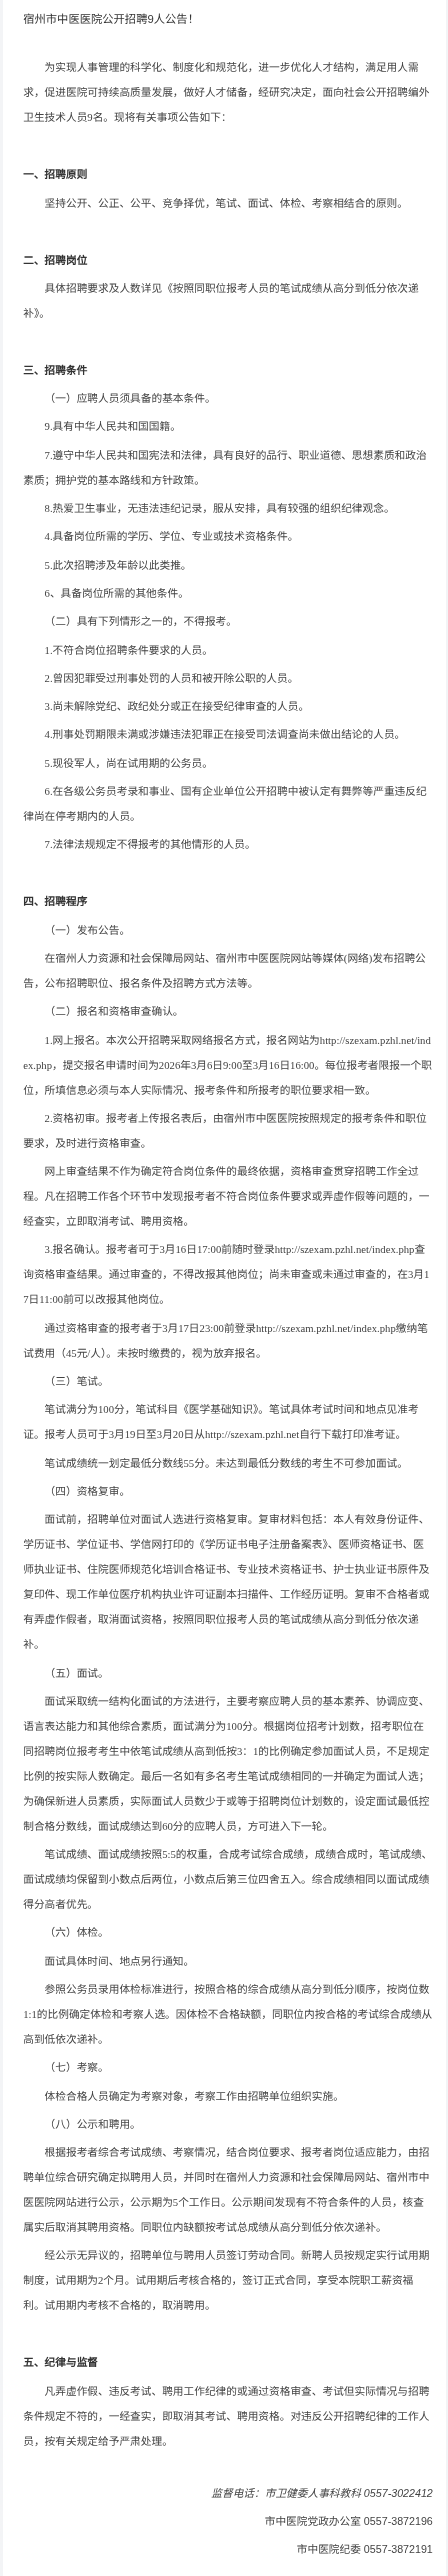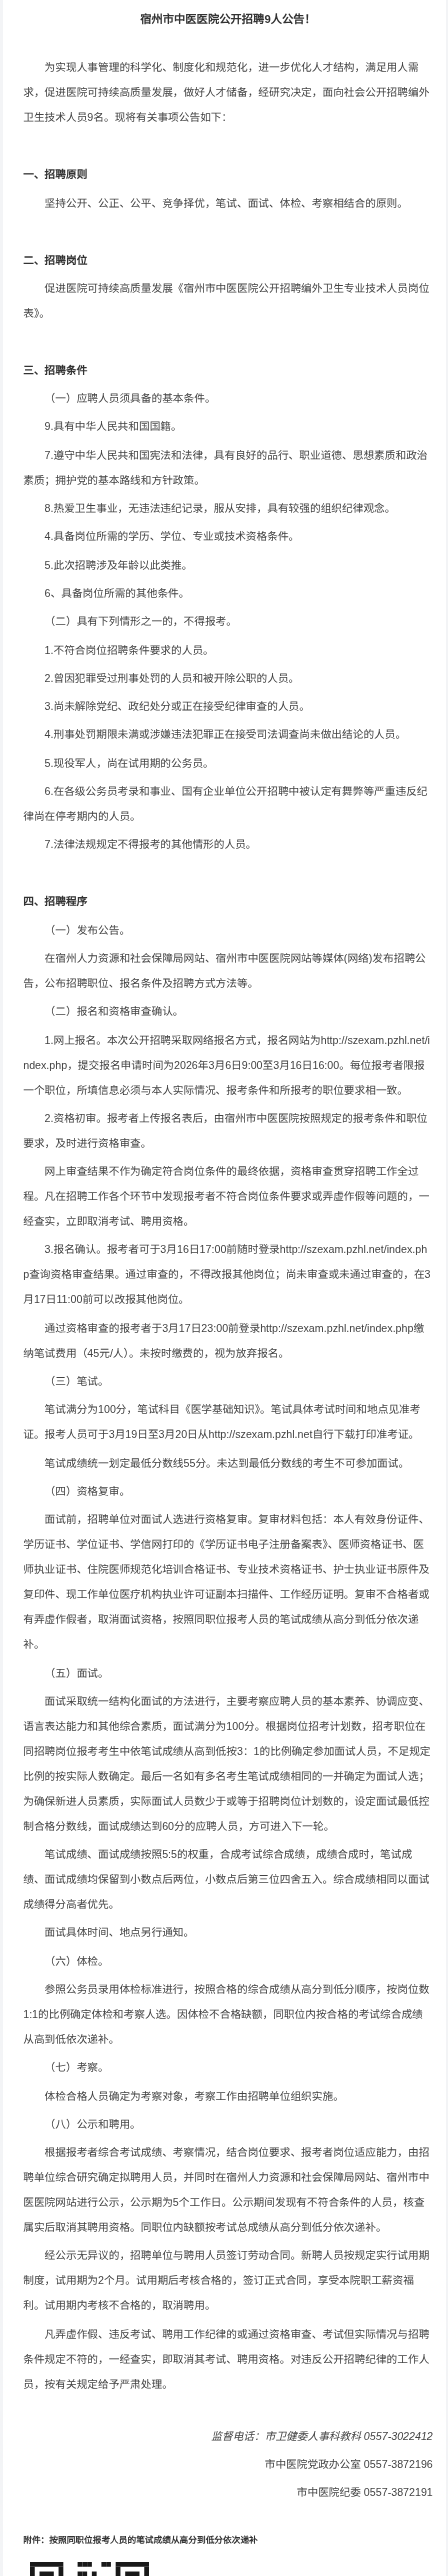--- a/index.html
+++ b/index.html
@@ -21,33 +21,33 @@
     width: 443px;
     min-height: 2576px;
     margin: 0 auto;
     background: #ffffff;
     padding: 7.3px 12.7px 27px 20.7px;
   }
   .title {
     margin: 0 0 23px 0;
     font-size: 11.3px;
     line-height: 25px;
-    font-weight: bold;
+    font-weight: normal;
     color: #333333;
-    text-align: center;
+    text-align: left;
   }
   .doc { }
   .blk {
     margin: 3.3px 0;
     font-size: 10.7px;
     line-height: 25px;
     color: #434343;
     word-break: break-all;
   }
-  .blk.p { text-indent: 2em; }
+  .blk.p { text-indent: 2em; font-family: Liberation Serif, serif; }
   .blk.h {
     font-weight: bold;
     color: #333333;
     text-indent: 0;
     margin-top: 32px;
   }
   .blk.right {
     text-align: right;
     text-indent: 0;
   }
@@ -91,21 +91,21 @@
 
 <div class="page">
   <div class="card">
     <h1 class="title">宿州市中医医院公开招聘9人公告！</h1>
 
     <div id="doc" class="doc">
         <p class="blk p">为实现人事管理的科学化、制度化和规范化，进一步优化人才结构，满足用人需求，促进医院可持续高质量发展，做好人才储备，经研究决定，面向社会公开招聘编外卫生技术人员9名。现将有关事项公告如下：</p>
         <h2 class="blk h">一、招聘原则</h2>
         <p class="blk p">坚持公开、公正、公平、竞争择优，笔试、面试、体检、考察相结合的原则。</p>
         <h2 class="blk h">二、招聘岗位</h2>
-        <p class="blk p">促进医院可持续高质量发展《宿州市中医医院公开招聘编外卫生专业技术人员岗位表》。</p>
+        <p class="blk p">具体招聘要求及人数详见《按照同职位报考人员的笔试成绩从高分到低分依次递补》。</p>
         <h2 class="blk h">三、招聘条件</h2>
         <p class="blk p">（一）应聘人员须具备的基本条件。</p>
         <p class="blk p">9.具有中华人民共和国国籍。</p>
         <p class="blk p">7.遵守中华人民共和国宪法和法律，具有良好的品行、职业道德、思想素质和政治素质；拥护党的基本路线和方针政策。</p>
         <p class="blk p">8.热爱卫生事业，无违法违纪记录，服从安排，具有较强的组织纪律观念。</p>
         <p class="blk p">4.具备岗位所需的学历、学位、专业或技术资格条件。</p>
         <p class="blk p">5.此次招聘涉及年龄以此类推。</p>
         <p class="blk p">6、具备岗位所需的其他条件。</p>
         <p class="blk p">（二）具有下列情形之一的，不得报考。</p>
         <p class="blk p">1.不符合岗位招聘条件要求的人员。</p>
@@ -125,28 +125,29 @@
         <p class="blk p">3.报名确认。报考者可于3月16日17:00前随时登录http://szexam.pzhl.net/index.php查询资格审查结果。通过审查的，不得改报其他岗位；尚未审查或未通过审查的，在3月17日11:00前可以改报其他岗位。</p>
         <p class="blk p">通过资格审查的报考者于3月17日23:00前登录http://szexam.pzhl.net/index.php缴纳笔试费用（45元/人）。未按时缴费的，视为放弃报名。</p>
         <p class="blk p">（三）笔试。</p>
         <p class="blk p">笔试满分为100分，笔试科目《医学基础知识》。笔试具体考试时间和地点见准考证。报考人员可于3月19日至3月20日从http://szexam.pzhl.net自行下载打印准考证。</p>
         <p class="blk p">笔试成绩统一划定最低分数线55分。未达到最低分数线的考生不可参加面试。</p>
         <p class="blk p">（四）资格复审。</p>
         <p class="blk p">面试前，招聘单位对面试人选进行资格复审。复审材料包括：本人有效身份证件、学历证书、学位证书、学信网打印的《学历证书电子注册备案表》、医师资格证书、医师执业证书、住院医师规范化培训合格证书、专业技术资格证书、护士执业证书原件及复印件、现工作单位医疗机构执业许可证副本扫描件、工作经历证明。复审不合格者或有弄虚作假者，取消面试资格，按照同职位报考人员的笔试成绩从高分到低分依次递补。</p>
         <p class="blk p">（五）面试。</p>
         <p class="blk p">面试采取统一结构化面试的方法进行，主要考察应聘人员的基本素养、协调应变、语言表达能力和其他综合素质，面试满分为100分。根据岗位招考计划数，招考职位在同招聘岗位报考考生中依笔试成绩从高到低按3：1的比例确定参加面试人员，不足规定比例的按实际人数确定。最后一名如有多名考生笔试成绩相同的一并确定为面试人选；为确保新进人员素质，实际面试人员数少于或等于招聘岗位计划数的，设定面试最低控制合格分数线，面试成绩达到60分的应聘人员，方可进入下一轮。</p>
         <p class="blk p">笔试成绩、面试成绩按照5:5的权重，合成考试综合成绩，成绩合成时，笔试成绩、面试成绩均保留到小数点后两位，小数点后第三位四舍五入。综合成绩相同以面试成绩得分高者优先。</p>
+        <p class="blk p">（六）体检。</p>
         <p class="blk p">面试具体时间、地点另行通知。</p>
-        <p class="blk p">（六）体检。</p>
         <p class="blk p">参照公务员录用体检标准进行，按照合格的综合成绩从高分到低分顺序，按岗位数1:1的比例确定体检和考察人选。因体检不合格缺额，同职位内按合格的考试综合成绩从高到低依次递补。</p>
         <p class="blk p">（七）考察。</p>
         <p class="blk p">体检合格人员确定为考察对象，考察工作由招聘单位组织实施。</p>
         <p class="blk p">（八）公示和聘用。</p>
         <p class="blk p">根据报考者综合考试成绩、考察情况，结合岗位要求、报考者岗位适应能力，由招聘单位综合研究确定拟聘用人员，并同时在宿州人力资源和社会保障局网站、宿州市中医医院网站进行公示，公示期为5个工作日。公示期间发现有不符合条件的人员，核查属实后取消其聘用资格。同职位内缺额按考试总成绩从高分到低分依次递补。</p>
         <p class="blk p">经公示无异议的，招聘单位与聘用人员签订劳动合同。新聘人员按规定实行试用期制度，试用期为2个月。试用期后考核合格的，签订正式合同，享受本院职工薪资福利。试用期内考核不合格的，取消聘用。</p>
+        <h2 class="blk h">五、纪律与监督</h2>
         <p class="blk p">凡弄虚作假、违反考试、聘用工作纪律的或通过资格审查、考试但实际情况与招聘条件规定不符的，一经查实，即取消其考试、聘用资格。对违反公开招聘纪律的工作人员，按有关规定给予严肃处理。</p>
         <p class="blk right">监督电话：市卫健委人事科教科 0557-3022412</p>
         <p class="blk right">市中医院党政办公室 0557-3872196</p>
         <p class="blk right">市中医院纪委 0557-3872191</p>
         <h2 class="blk attachment">附件：按照同职位报考人员的笔试成绩从高分到低分依次递补</h2>
       </div>
 
     <div class="qr-section">
       <div class="qr-box">
         <svg id="qr-svg" width="119" height="119" viewBox="0 0 178 178" xmlns="http://www.w3.org/2000/svg">

